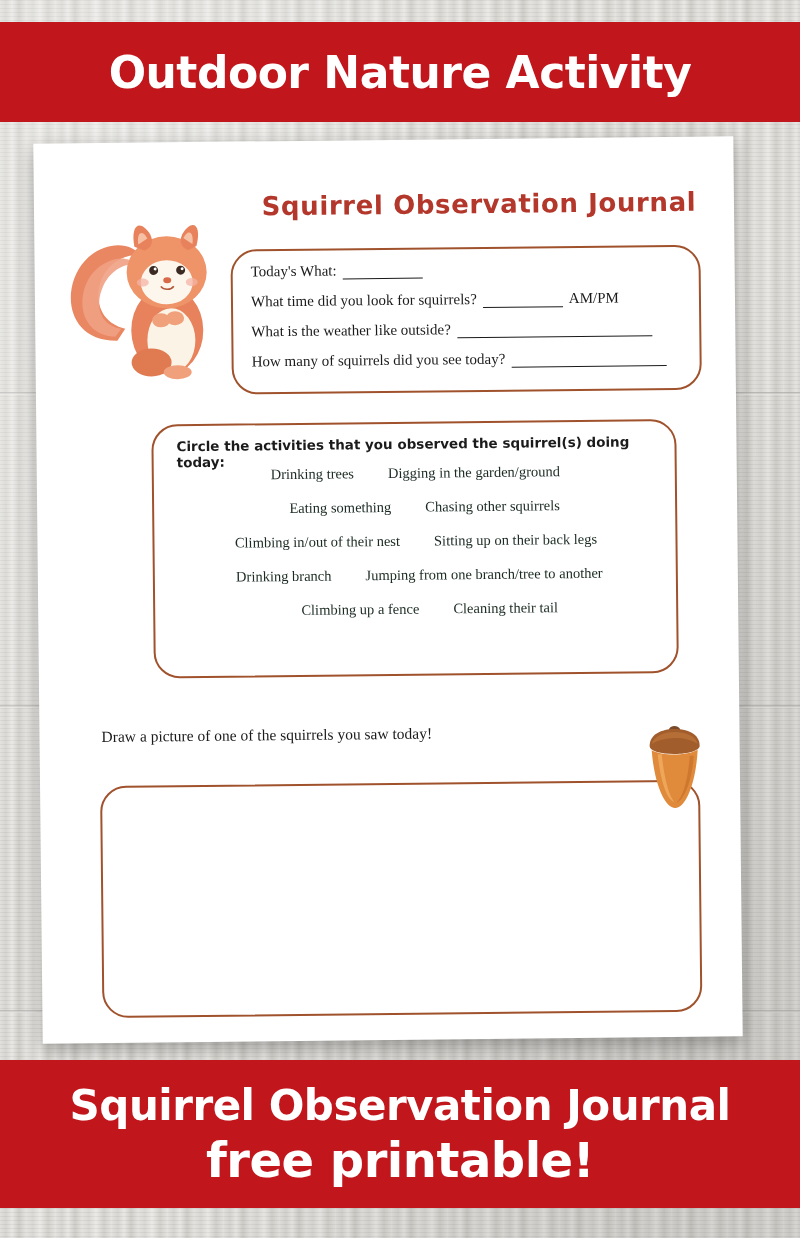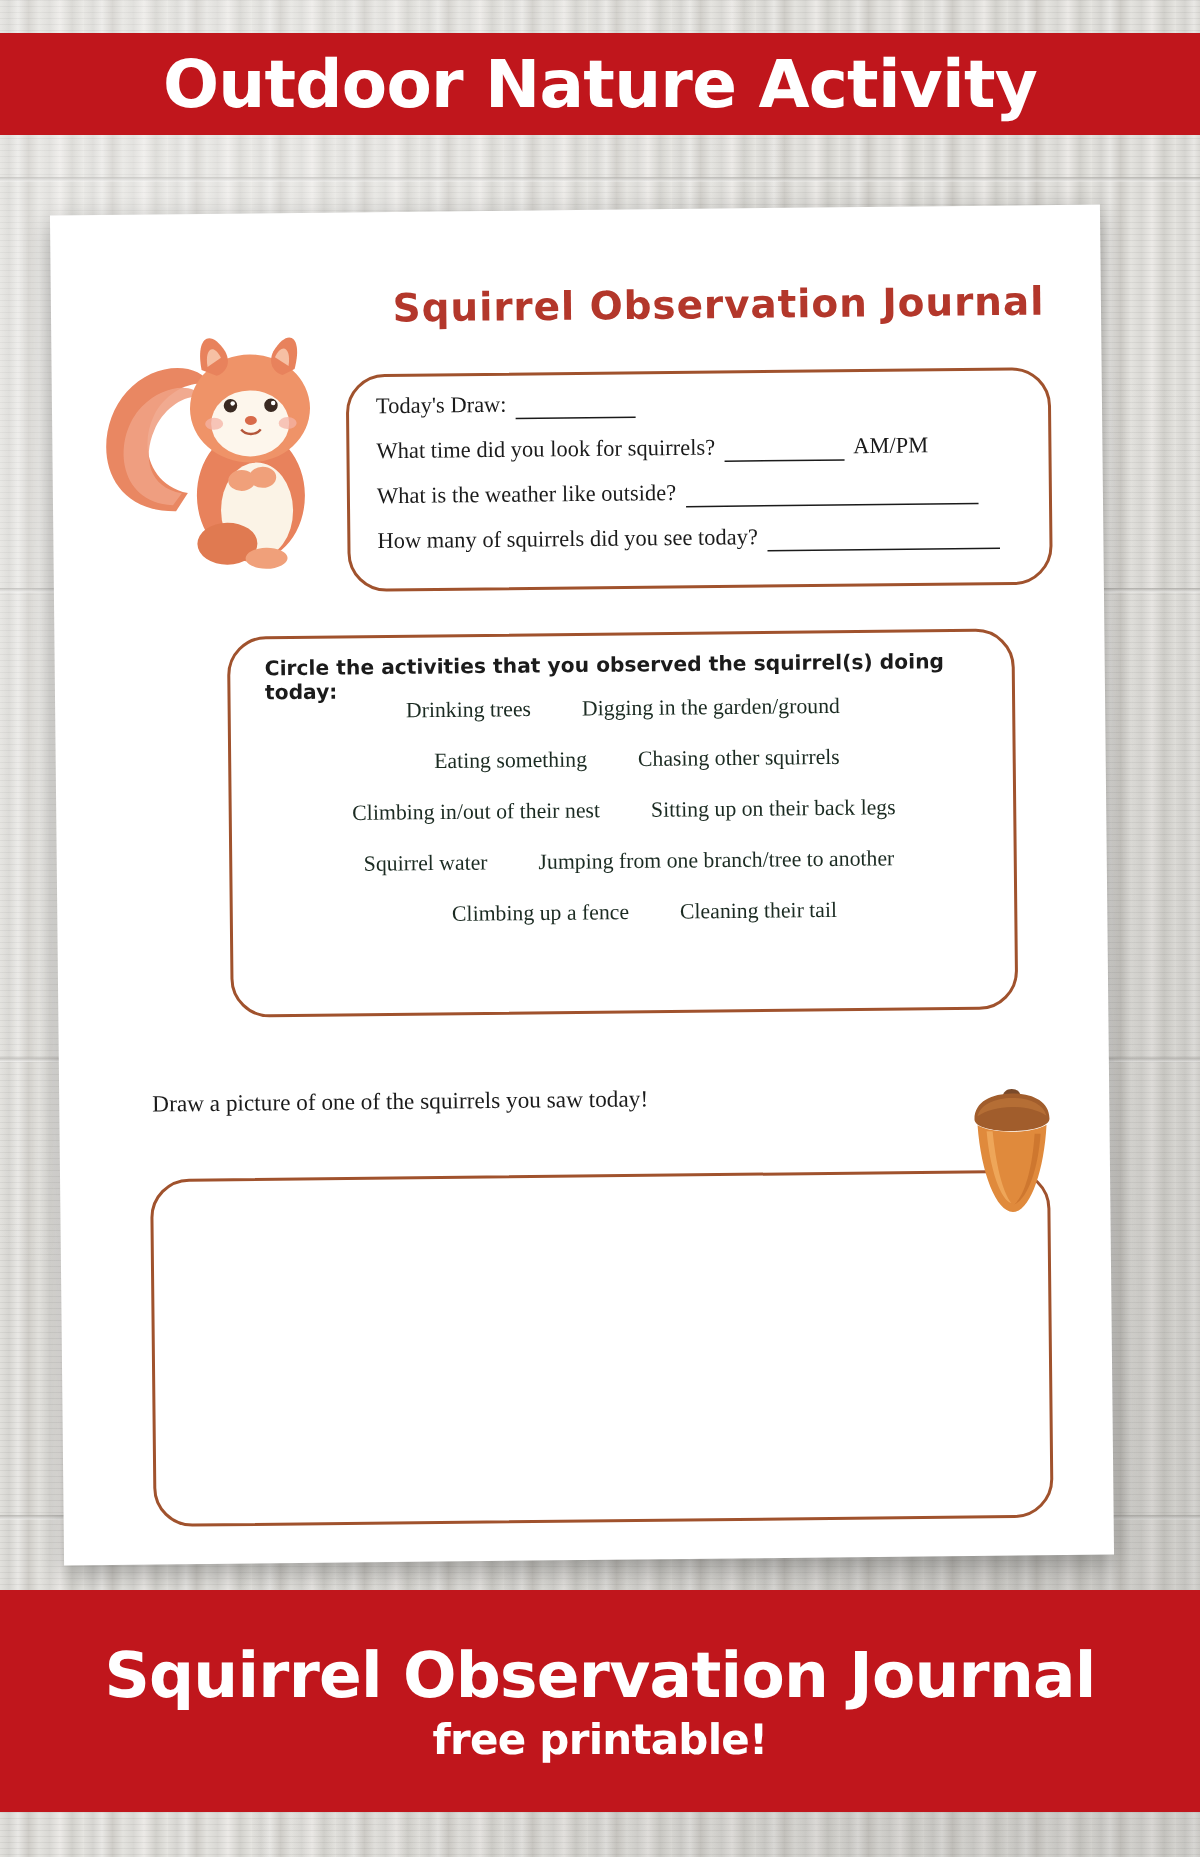--- a/index.html
+++ b/index.html
@@ -57,21 +57,21 @@
     background:
       radial-gradient(ellipse at 15% 20%, rgba(255,255,255,0.35), rgba(255,255,255,0) 45%),
       radial-gradient(ellipse at 85% 85%, rgba(90,88,84,0.18), rgba(0,0,0,0) 55%);
   }
 
   
   .banner-top {
     position: absolute;
     left: 0; top: 22px;
     width: 800px;
-    height: 68px;
+    height: 100px;
     background: #c0161c;
     display: flex;
     align-items: center;
     justify-content: center;
   }
   .banner-top .title {
     font-family: "DejaVu Sans", sans-serif;
     font-weight: bold;
     font-size: 44px;
     letter-spacing: -0.5px;
@@ -96,21 +96,21 @@
     font-family: "DejaVu Sans", sans-serif;
     font-weight: bold;
     font-size: 42px;
     color: #ffffff;
     letter-spacing: -0.5px;
     white-space: nowrap;
   }
   .banner-bottom .line2 {
     font-family: "DejaVu Sans", sans-serif;
     font-weight: bold;
-    font-size: 28px;
+    font-size: 48px;
     color: #ffffff;
     letter-spacing: -0.5px;
     white-space: nowrap;
   }
 
   
   .sheet {
     position: absolute;
     left: 38px;
     top: 140px;
@@ -292,21 +292,21 @@
 
           <ellipse cx="122" cy="182" rx="14" ry="7" fill="#f0a07a"></ellipse>
         </svg>
       </div>
 
       <div class="doc-title">Squirrel Observation Journal</div>
 
       <div class="box box-info"></div>
       <div class="info-lines">
         <div class="info-line">
-          <span>Today's Draw:</span>
+          <span>Today's What:</span>
           <span class="blank b-med"></span>
         </div>
         <div class="info-line">
           <span>What time did you look for squirrels?</span>
           <span class="blank b-med"></span>
           <span>AM/PM</span>
         </div>
         <div class="info-line">
           <span>What is the weather like outside?</span>
           <span class="blank b-long"></span>
@@ -326,21 +326,21 @@
         </div>
         <div class="act-row indent-a">
           <span>Eating something</span>
           <span>Chasing other squirrels</span>
         </div>
         <div class="act-row">
           <span>Climbing in/out of their nest</span>
           <span>Sitting up on their back legs</span>
         </div>
         <div class="act-row indent-b">
-          <span>Squirrel water</span>
+          <span>Drinking branch</span>
           <span>Jumping from one branch/tree to another</span>
         </div>
         <div class="act-row indent-c">
           <span>Climbing up a fence</span>
           <span>Cleaning their tail</span>
         </div>
       </div>
 
       <div class="draw-prompt">Draw a picture of one of the squirrels you saw today!</div>
       <div class="box box-draw"></div>

